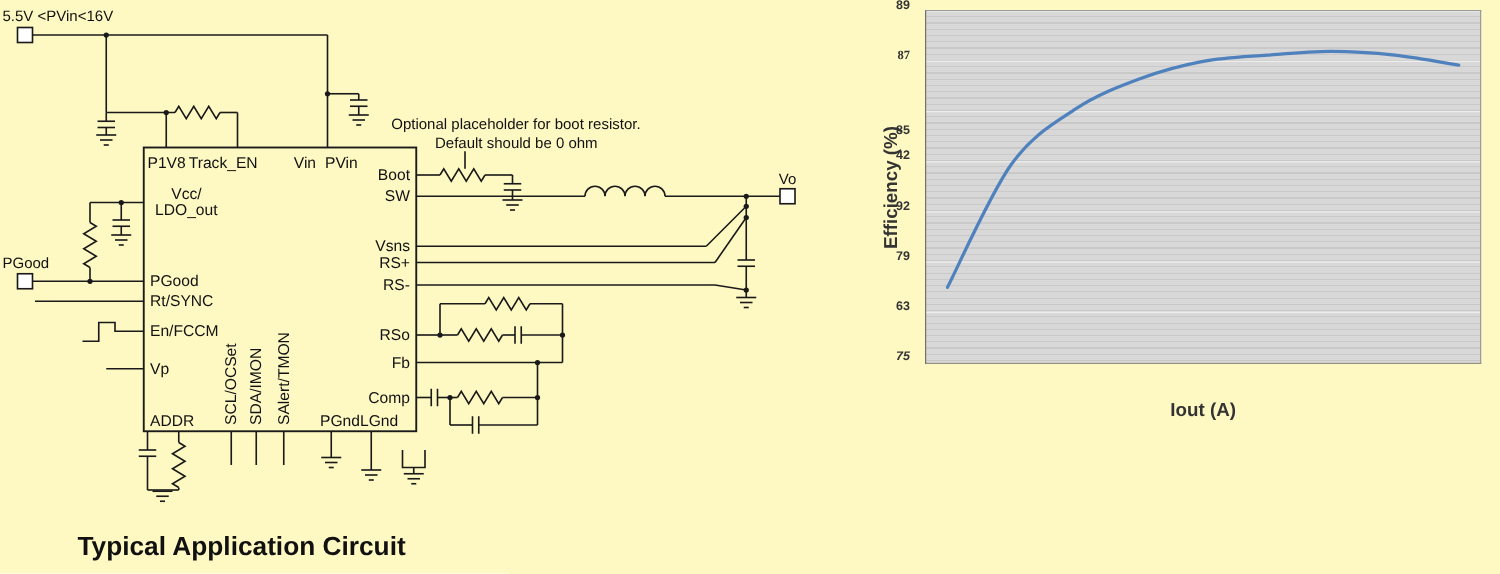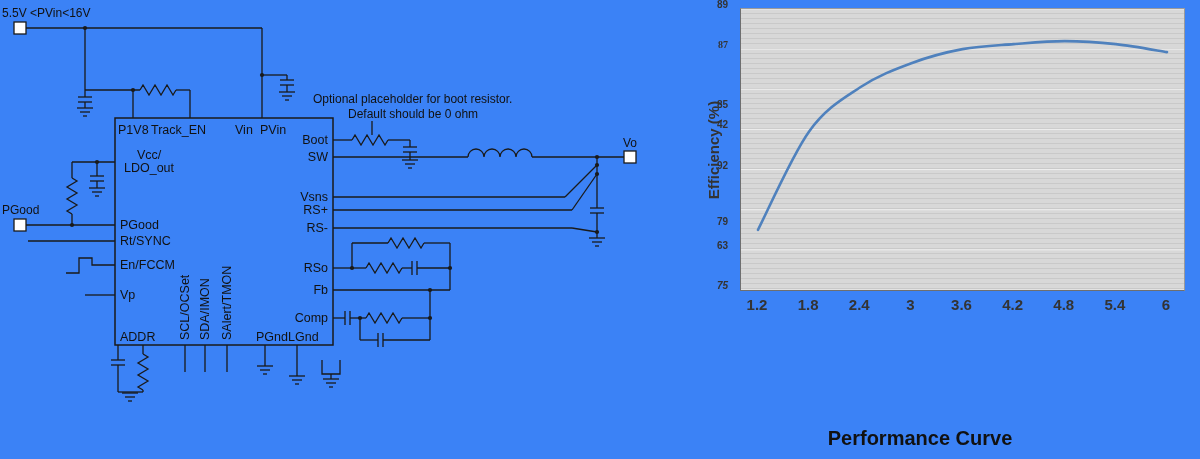--- a/index.html
+++ b/index.html
@@ -1,18 +1,18 @@
 <!DOCTYPE html>
 <html><head>
 <meta charset="utf-8">
 <style>
   *{margin:0;padding:0;box-sizing:border-box;}
   html,body{background:#ffffff;}
   body{font-family:"Liberation Sans",sans-serif;color:#111;}
-  .stage{position:relative;width:1200px;height:459px;background:#3b82f6;overflow:hidden;padding-left:20px;}
+  .stage{position:relative;width:1200px;height:459px;background:#fef9c3;overflow:hidden;padding-left:20px;}
 
   
   .schematic-svg{position:absolute;left:0;top:0;}
   .schematic-svg text{font-family:"Liberation Sans",sans-serif;font-size:12.5px;fill:#111;}
   .schematic-svg text.small{font-size:12px;}
 
   .fig-title{position:absolute;font-weight:bold;color:#111;}
   #schematic-title{left:62px;top:426px;font-size:21px;}
   #chart-title{left:690px;top:427px;width:460px;text-align:center;font-size:20px;}
 
@@ -216,53 +216,43 @@
       <text x="328" y="161" text-anchor="end">SW</text>
       <text x="328" y="201" text-anchor="end">Vsns</text>
       <text x="328" y="214" text-anchor="end">RS+</text>
       <text x="328" y="232" text-anchor="end">RS-</text>
       <text x="328" y="272" text-anchor="end">RSo</text>
       <text x="328" y="294" text-anchor="end">Fb</text>
       <text x="328" y="322" text-anchor="end">Comp</text>
     </g>
   </svg>
 
+  <div class="fig-title" id="schematic-title">Typical Application Circuit</div>
 
   <div class="chart">
     <div class="ylabel">Efficiency (%)</div>
     <div id="plot">
       <svg id="chart-svg" viewBox="0 0 443 281">
           <line x1="0" y1="281" x2="443" y2="281" stroke="#eeeeee" stroke-width="1"></line>
           <line x1="0" y1="240.85714285714286" x2="443" y2="240.85714285714286" stroke="#eeeeee" stroke-width="1"></line>
           <line x1="0" y1="200.71428571428572" x2="443" y2="200.71428571428572" stroke="#eeeeee" stroke-width="1"></line>
           <line x1="0" y1="160.57142857142858" x2="443" y2="160.57142857142858" stroke="#eeeeee" stroke-width="1"></line>
           <line x1="0" y1="120.42857142857144" x2="443" y2="120.42857142857144" stroke="#eeeeee" stroke-width="1"></line>
           <line x1="0" y1="80.28571428571428" x2="443" y2="80.28571428571428" stroke="#eeeeee" stroke-width="1"></line>
           <line x1="0" y1="40.14285714285717" x2="443" y2="40.14285714285717" stroke="#eeeeee" stroke-width="1"></line>
           <line x1="0" y1="0" x2="443" y2="0" stroke="#eeeeee" stroke-width="1"></line>
           <path d="M17,220.78571428571428C25.520833333333336,204.3940476190476 51.08333333333334,146.18690476190463 68.12500000000001,122.43571428571417C85.16666666666669,98.68452380952371 102.20833333333334,89.65238095238105 119.25,78.27857142857155C136.29166666666666,66.90476190476205 153.33333333333331,60.5488095238096 170.375,54.19285714285721C187.41666666666669,47.83690476190481 204.4583333333334,43.32083333333337 221.50000000000006,40.14285714285717C238.5416666666667,36.964880952380966 255.58333333333334,36.46309523809526 272.625,35.125C289.66666666666663,33.78690476190474 306.7083333333333,32.114285714285586 323.75,32.114285714285586C340.7916666666667,32.114285714285586 357.83333333333337,33.285119047619006 374.87500000000006,35.125C391.91666666666674,36.964880952380994 417.4791666666667,41.815476190476296 426,43.15357142857155" fill="none" stroke="#4f81bd" stroke-width="2.6" stroke-linecap="round"></path>
         </svg>
     </div>
     <div id="y-ticks">
         <div class="ytick" style="top: 272px; font-style: italic;">75</div>
         <div class="ytick" style="top: 231.857px;">63</div>
-        <div class="ytick" style="top: 191.714px; margin-top: 16px;">79</div>
+        <div class="ytick" style="top: 191.714px;">79</div>
         <div class="ytick" style="top: 151.571px;">92</div>
         <div class="ytick" style="top: 111.429px;">42</div>
         <div class="ytick" style="top: 78px; margin-top: 13px;">85</div>
         <div class="ytick" style="top: 31.1429px; font-family: Liberation Serif, serif;">87</div>
         <div class="ytick" style="top: -9px;">89</div>
       </div>
-    <div id="x-ticks">
-        <div class="xtick" style="left: 17px;">1.2</div>
-        <div class="xtick" style="left: 68.125px;">1.8</div>
-        <div class="xtick" style="left: 119.25px;">2.4</div>
-        <div class="xtick" style="left: 170.375px;">3</div>
-        <div class="xtick" style="left: 221.5px;">3.6</div>
-        <div class="xtick" style="left: 272.625px;">4.2</div>
-        <div class="xtick" style="left: 323.75px;">4.8</div>
-        <div class="xtick" style="left: 374.875px;">5.4</div>
-        <div class="xtick" style="left: 426px;">6</div>
-      </div>
+    <div class="xlabel">Iout (A)</div>
   </div>
 
-  <div class="fig-title" id="chart-title">Performance Curve</div>
 </div>
 
 </body></html>

